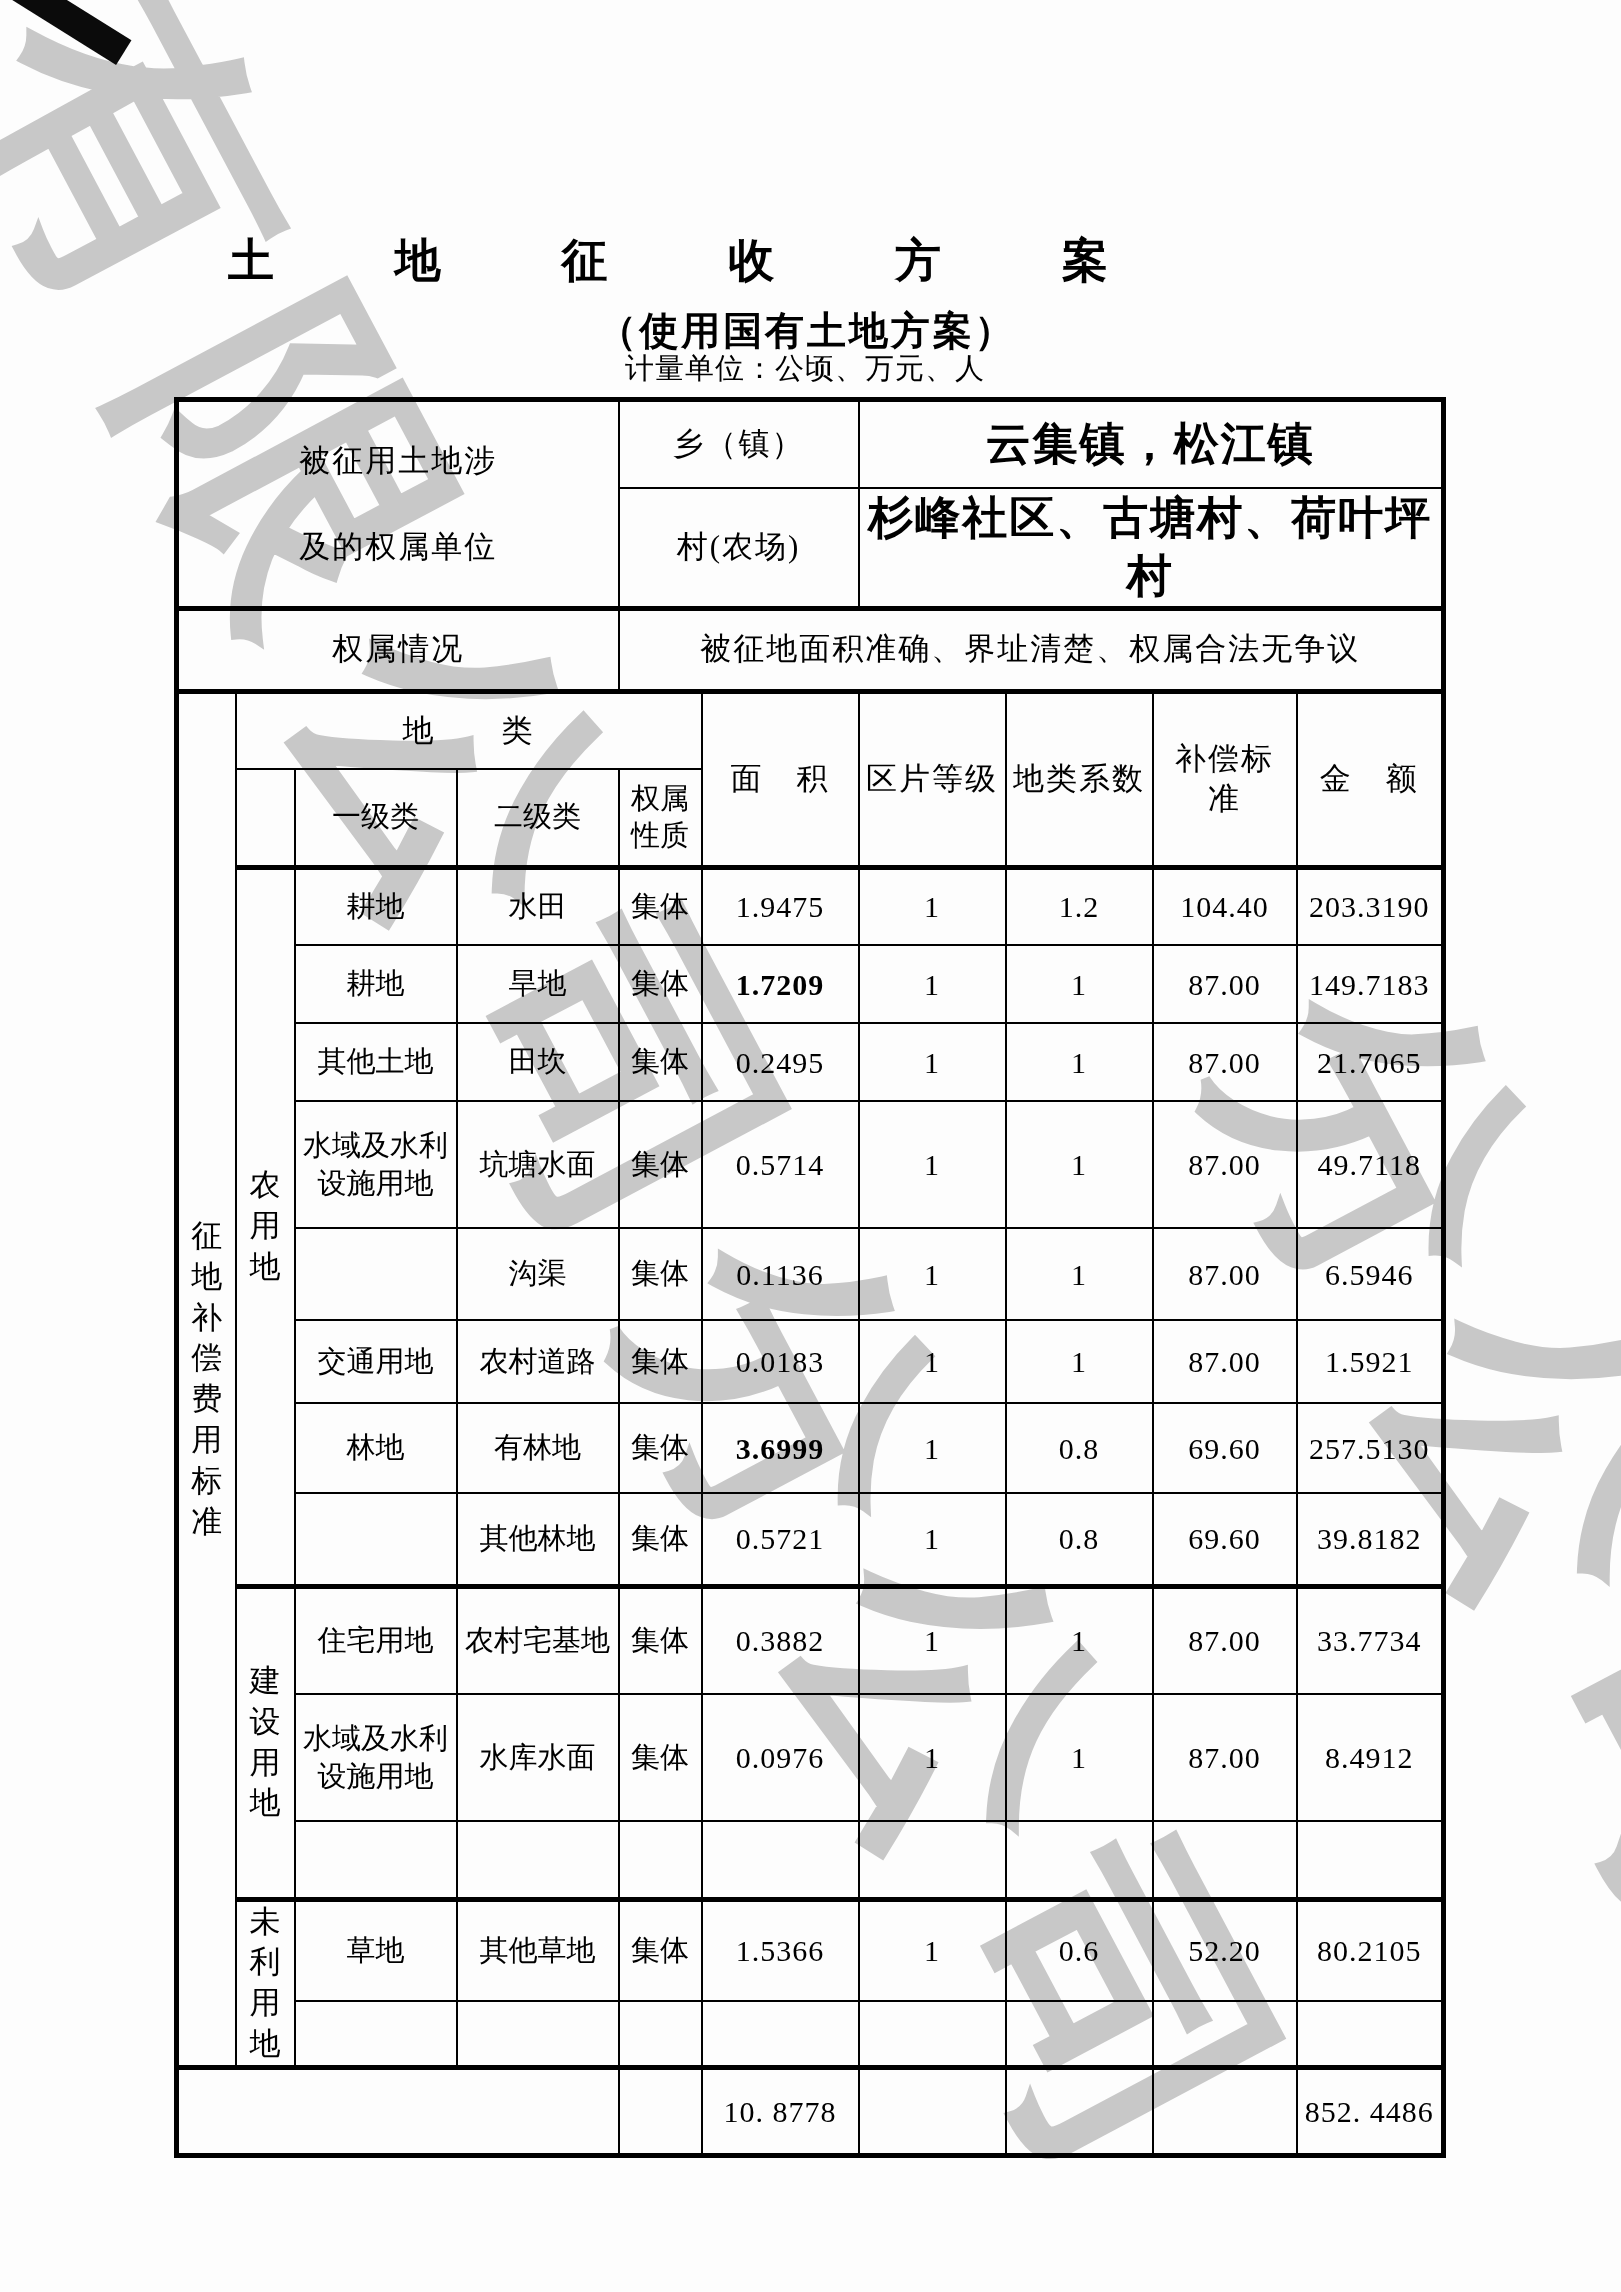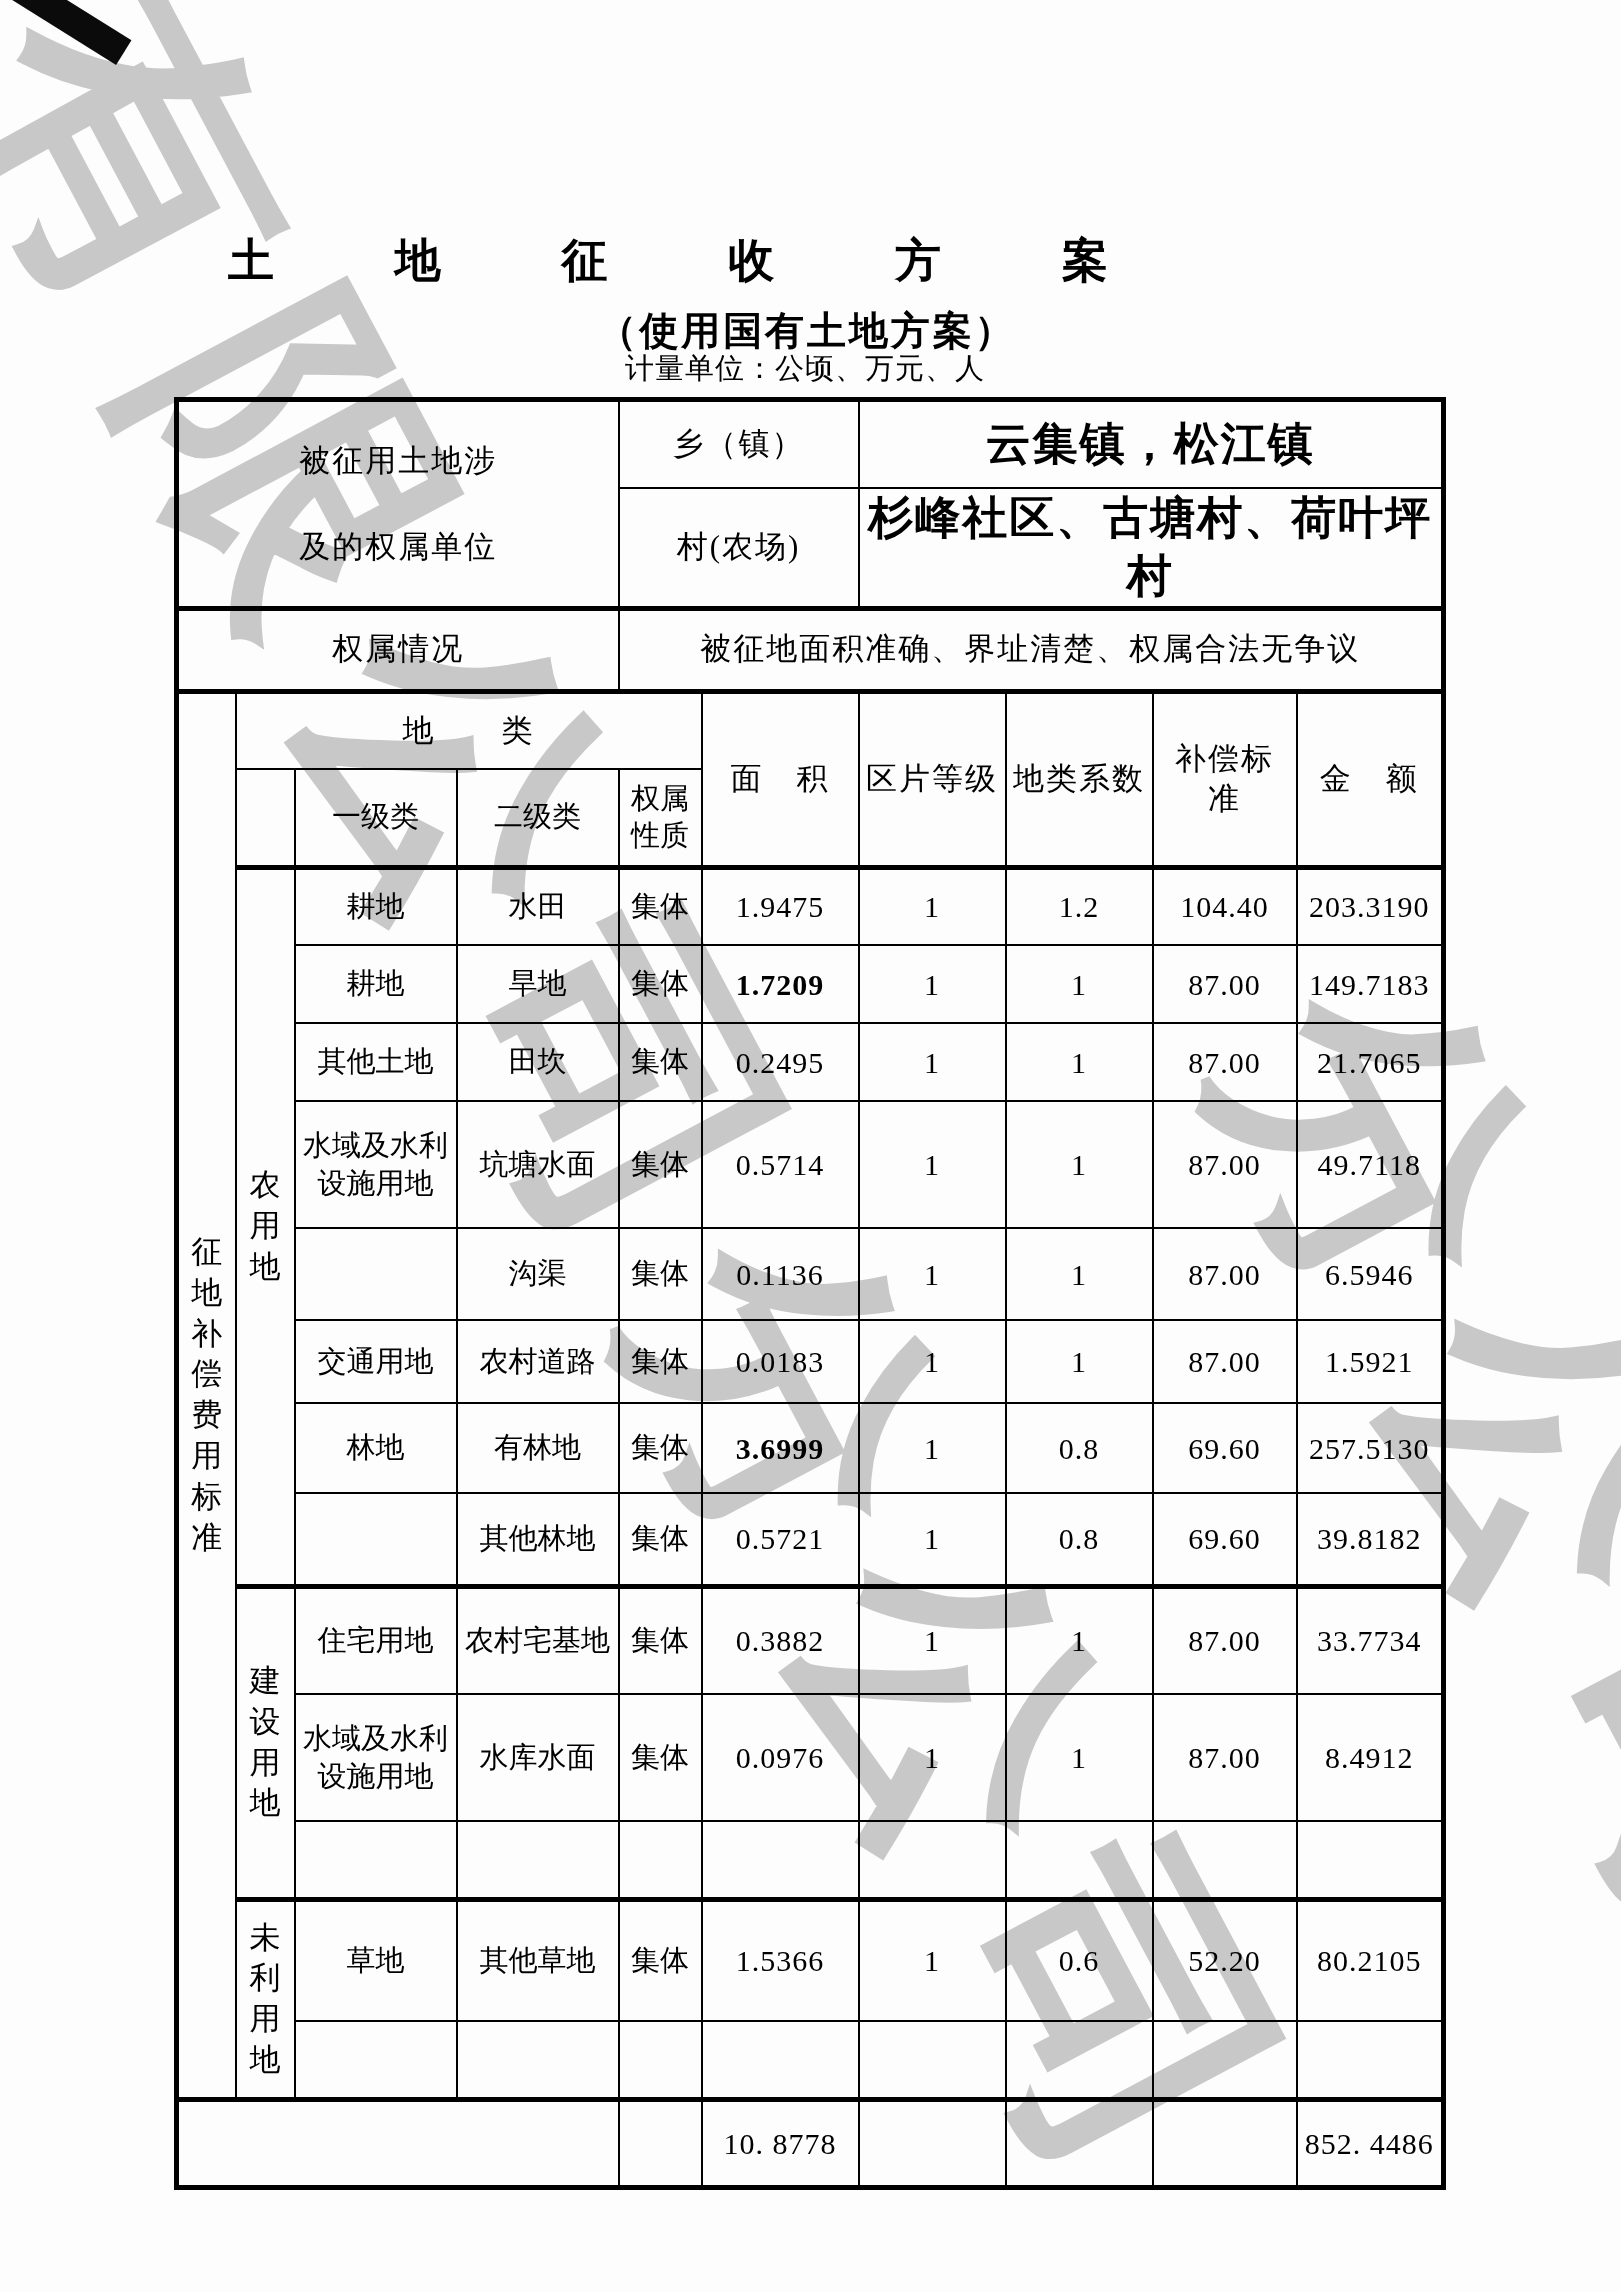--- a/index.html
+++ b/index.html
@@ -50,21 +50,21 @@
     font-size:29px; line-height:1.3; overflow:hidden;
   }
   tr.thick > td { border-top-width:5.9px; }
   .lbl { font-size:31px; letter-spacing:2px; }
   .val-bold {
     font-family:"Liberation Sans","DejaVu Sans",sans-serif;
     font-weight:bold; font-size:45px; letter-spacing:2px;
   }
   .prewrap { white-space:pre-line; }
   .owner-lbl { line-height:86px; font-size:31px; letter-spacing:2px; }
-  .vstack { width:1.15em; margin:16px auto; line-height:1.32; font-size:31px; word-break:break-all;text-align:center; }
+  .vstack { width:1.15em; margin:0 auto; line-height:1.32; font-size:31px; word-break:break-all;text-align:center; }
   .num { font-size:30px; letter-spacing:1px; }
   .bold { font-weight:bold; }
 </style>
 </head>
 <body>
 
 <div class="wm wm-main">有限公司分公司</div>
 <div class="wm wm-edge">分公司</div>
 <div class="corner-mark"></div>
 

